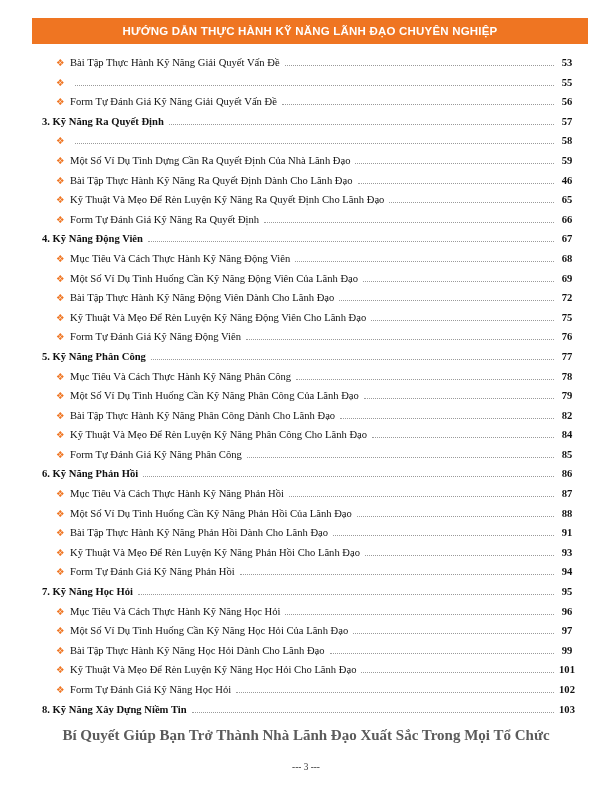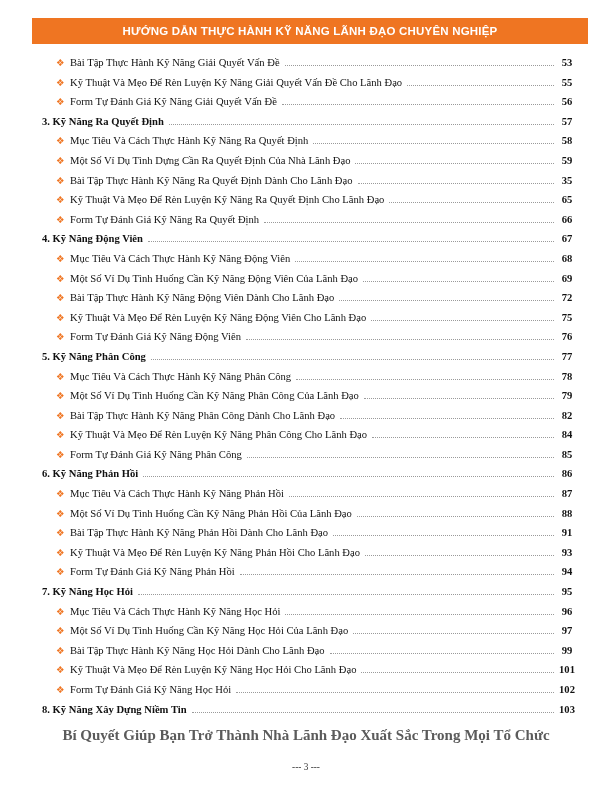--- a/index.html
+++ b/index.html
@@ -113,52 +113,50 @@
 
   <div class="toc" id="toc-list">
       <div class="row item">
         <span class="bullet">❖</span>
         <span class="label">Bài Tập Thực Hành Kỹ Năng Giải Quyết Vấn Đề</span>
         <span class="dots"></span>
         <span class="pagenum">53</span>
       </div>
       <div class="row item">
         <span class="bullet">❖</span>
-        <span class="label">Kỹ Thuật Và Mẹo Để Rèn Luyện Kỹ Năng Giải Quyết Vấn Đề Cho Lãnh Đạo</span>
         <span class="dots"></span>
         <span class="pagenum">55</span>
       </div>
       <div class="row item">
         <span class="bullet">❖</span>
         <span class="label">Form Tự Đánh Giá Kỹ Năng Giải Quyết Vấn Đề</span>
         <span class="dots"></span>
         <span class="pagenum">56</span>
       </div>
       <div class="row section">
         <span class="label">3. Kỹ Năng Ra Quyết Định</span>
         <span class="dots"></span>
         <span class="pagenum">57</span>
       </div>
       <div class="row item">
         <span class="bullet">❖</span>
-        <span class="label">Mục Tiêu Và Cách Thực Hành Kỹ Năng Ra Quyết Định</span>
         <span class="dots"></span>
         <span class="pagenum">58</span>
       </div>
       <div class="row item">
         <span class="bullet">❖</span>
         <span class="label">Một Số Ví Dụ Tình Dựng Cần Ra Quyết Định Của Nhà Lãnh Đạo</span>
         <span class="dots"></span>
         <span class="pagenum">59</span>
       </div>
       <div class="row item">
         <span class="bullet">❖</span>
         <span class="label">Bài Tập Thực Hành Kỹ Năng Ra Quyết Định Dành Cho Lãnh Đạo</span>
         <span class="dots"></span>
-        <span class="pagenum">35</span>
+        <span class="pagenum">46</span>
       </div>
       <div class="row item">
         <span class="bullet">❖</span>
         <span class="label">Kỹ Thuật Và Mẹo Để Rèn Luyện Kỹ Năng Ra Quyết Định Cho Lãnh Đạo</span>
         <span class="dots"></span>
         <span class="pagenum">65</span>
       </div>
       <div class="row item">
         <span class="bullet">❖</span>
         <span class="label">Form Tự Đánh Giá Kỹ Năng Ra Quyết Định</span>

